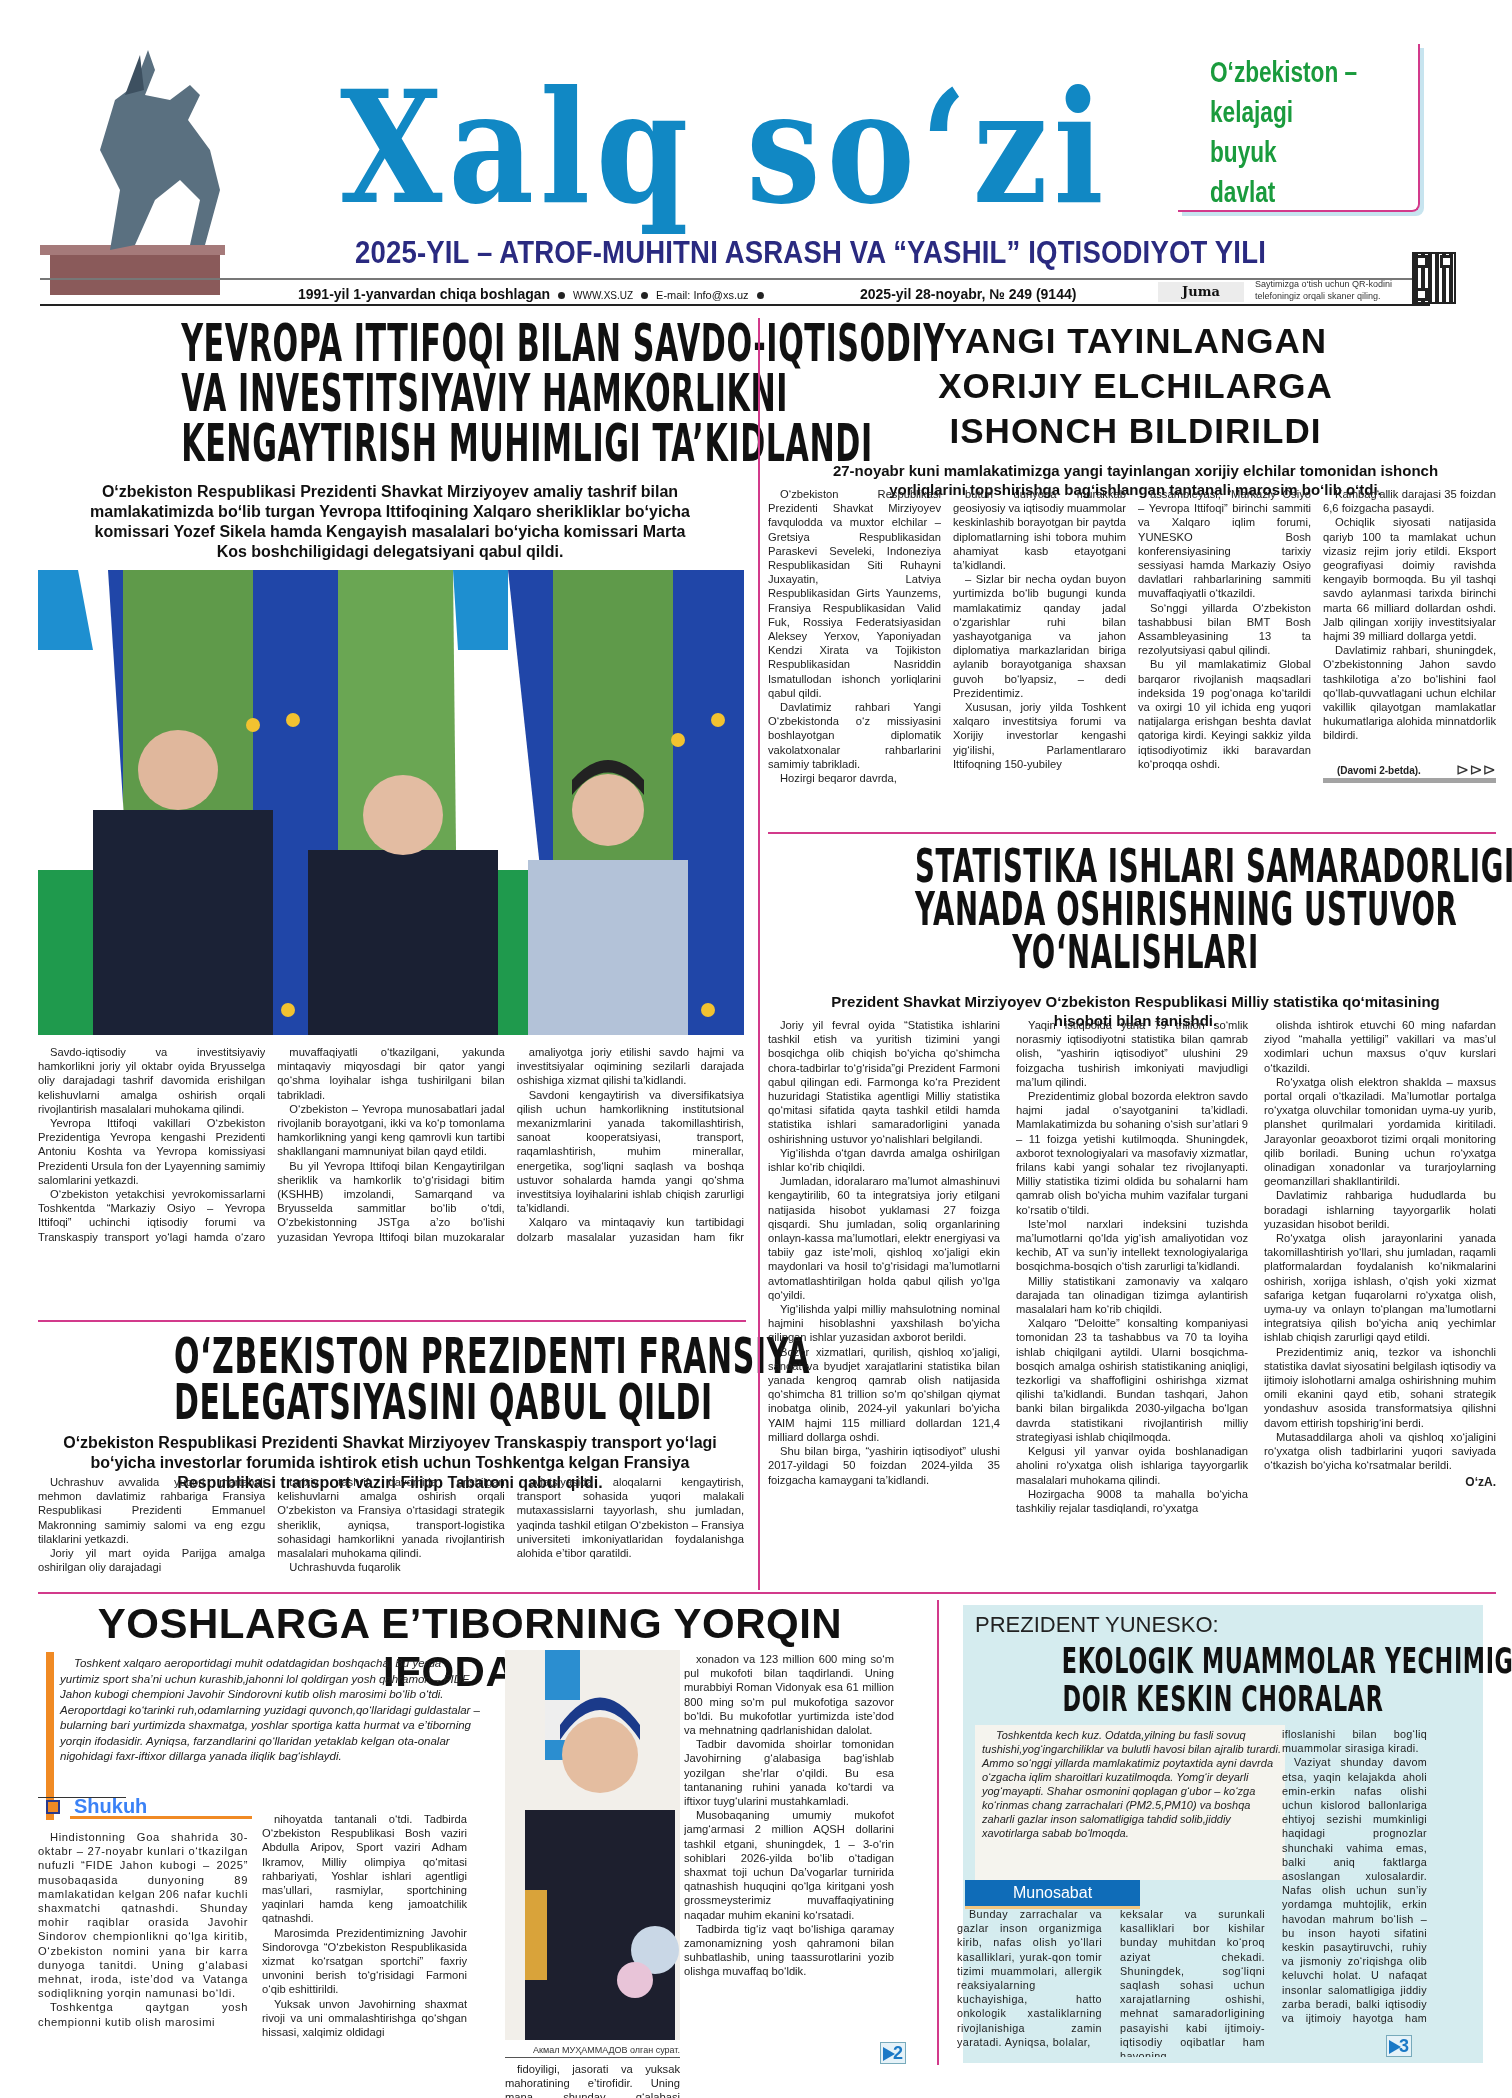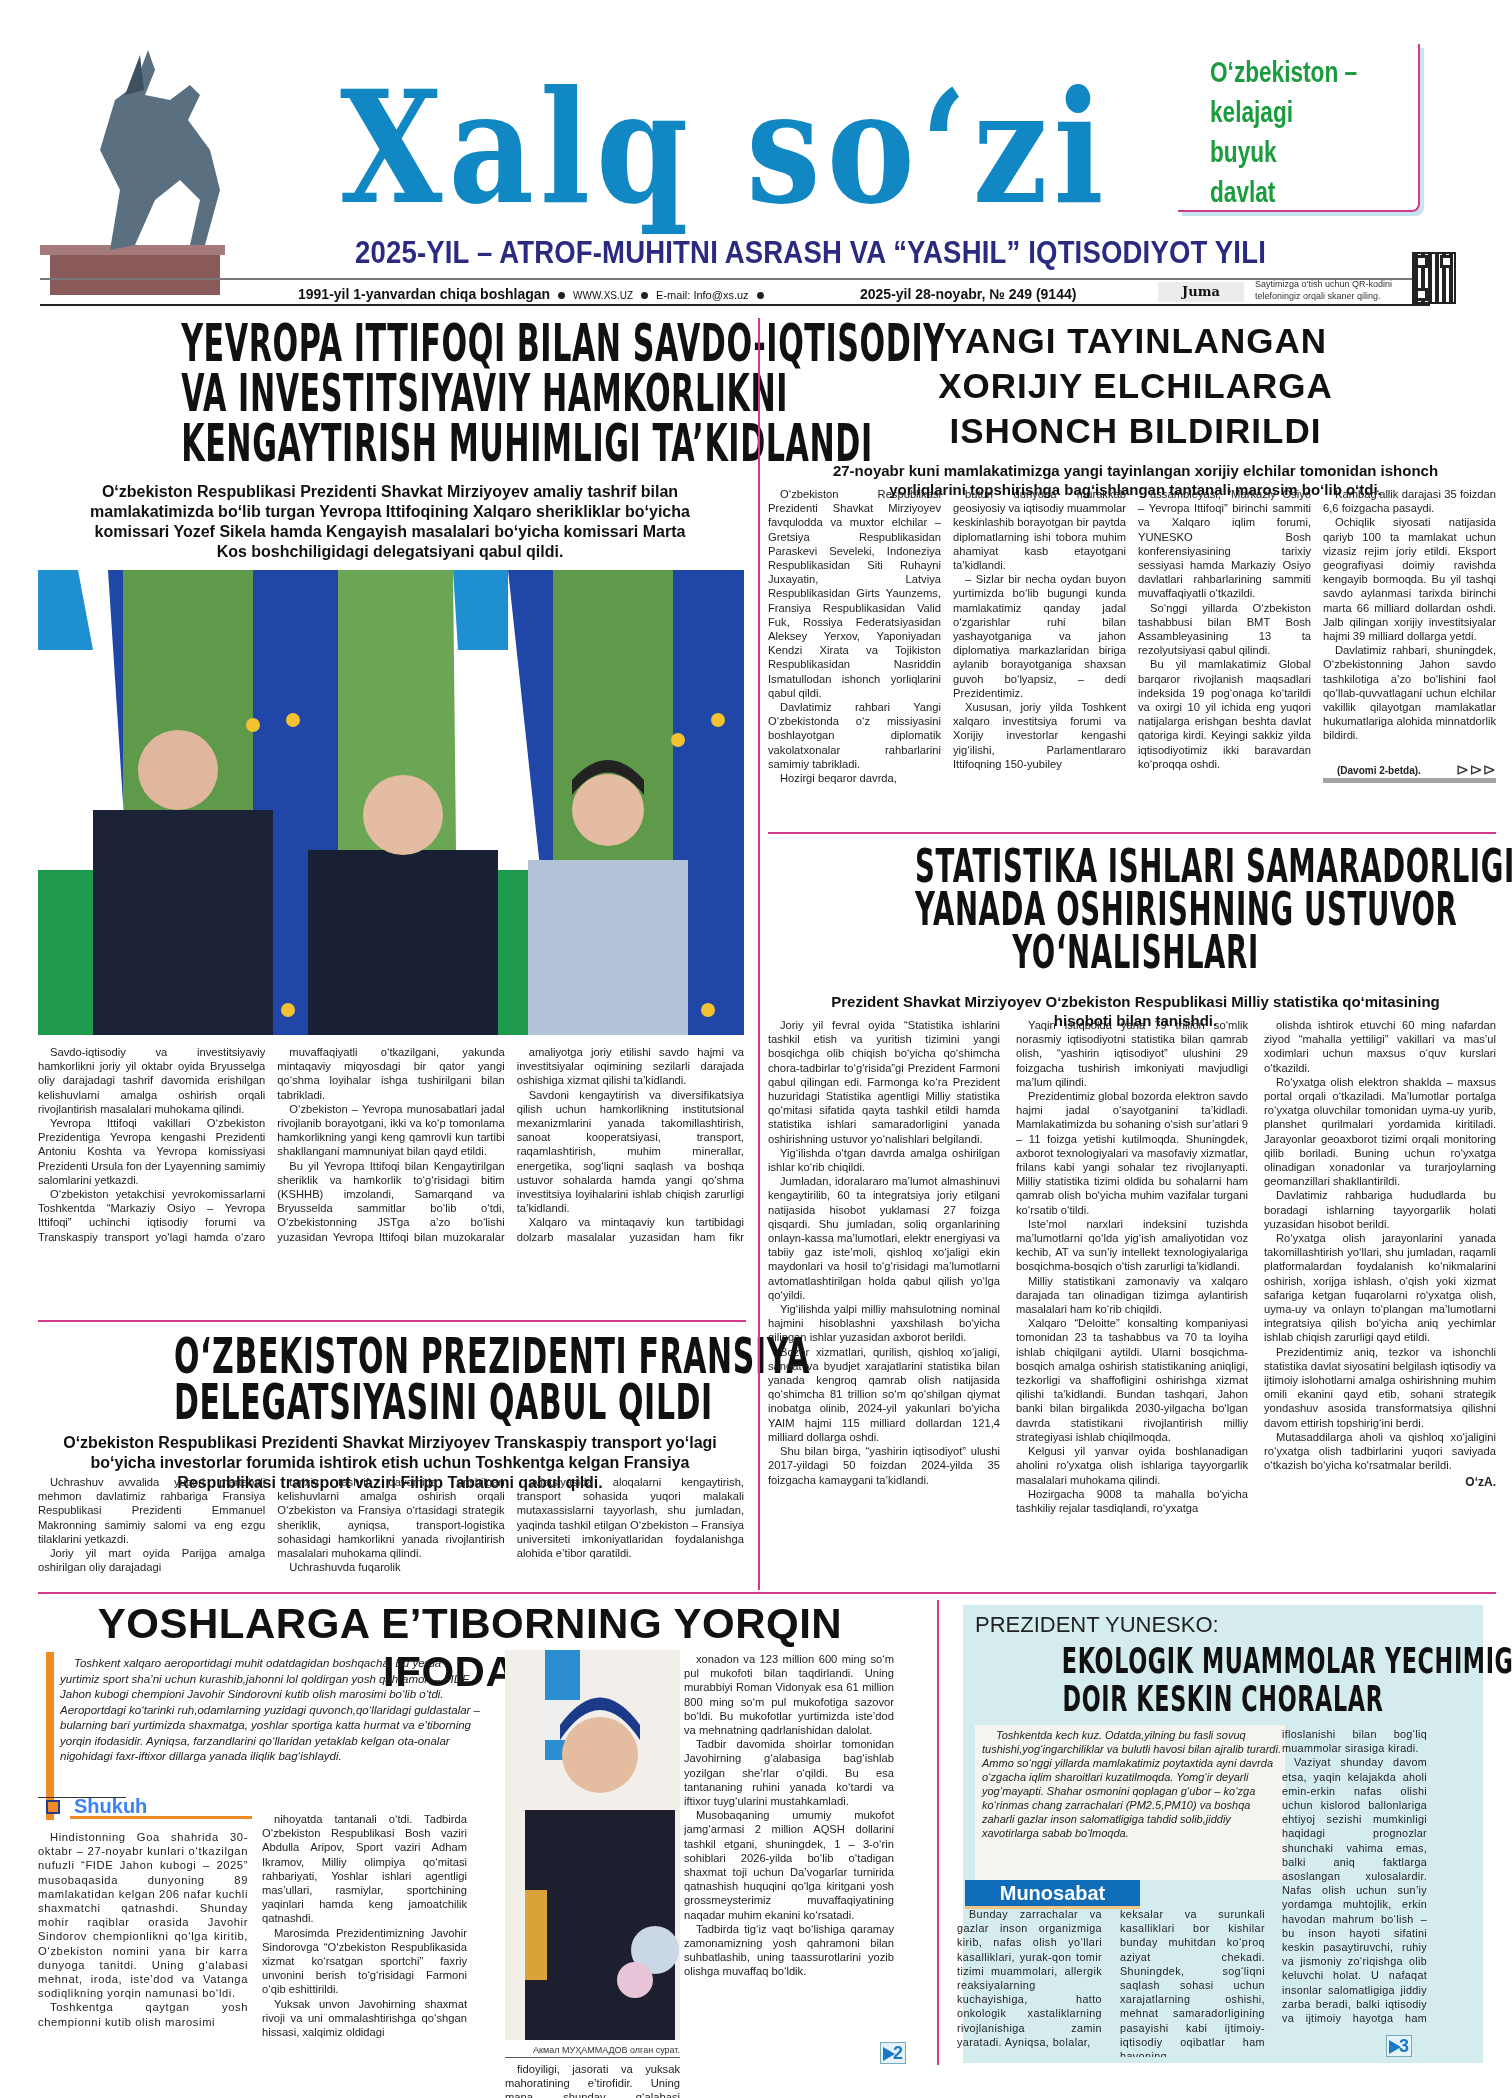--- a/index.html
+++ b/index.html
@@ -27,21 +27,21 @@
 .col p{text-indent:12px}
 .pinkrule{position:absolute;height:2px;background:#d23a8b}
 .vrule{position:absolute;width:2px;background:#d23a8b}
 
 #photo1{left:38px;top:570px;width:706px;height:465px;overflow:hidden;background:#1f3f9a}
 
 #photo2{left:505px;top:1650px;width:175px;height:390px;overflow:hidden;background:#f0ede8}
 
 #farmon{left:963px;top:1605px;width:520px;height:458px;background:#d5ecef}
 #intro-box{left:975px;top:1725px;width:310px;height:155px;background:#f5f4ee}
-#munosabat{left:965px;top:1880px;width:175px;height:26px;background:#0f6cb8;color:#fff;font-weight:bold;font-size:20px;text-align:center;line-height:26px;box-shadow:0 3px 0 #f1c680}
+#munosabat{left:965px;top:1880px;width:175px;height:26px;background:#0f6cb8;color:#fff;font-weight:normal;font-size:16px;text-align:center;line-height:26px;box-shadow:0 3px 0 #f1c680}
 .arrow-badge{position:absolute;width:26px;height:22px;border:1px solid #7ab;background:#e5f2f8;color:#1a79c6;font-weight:bold;font-size:18px;line-height:20px;text-align:right;padding-right:2px}
 .arrow-badge:before{content:"";position:absolute;left:2px;top:4px;border-left:12px solid #1a79c6;border-top:7px solid transparent;border-bottom:7px solid transparent}
 .italic{font-style:italic}
 </style>
 </head>
 <body>
 
 <svg class="abs" id="statue" viewBox="0 0 235 255">
   <rect x="10" y="212" width="170" height="43" fill="#8a5a5a"></rect>
   <rect x="0" y="205" width="185" height="10" fill="#a57a7a"></rect>

